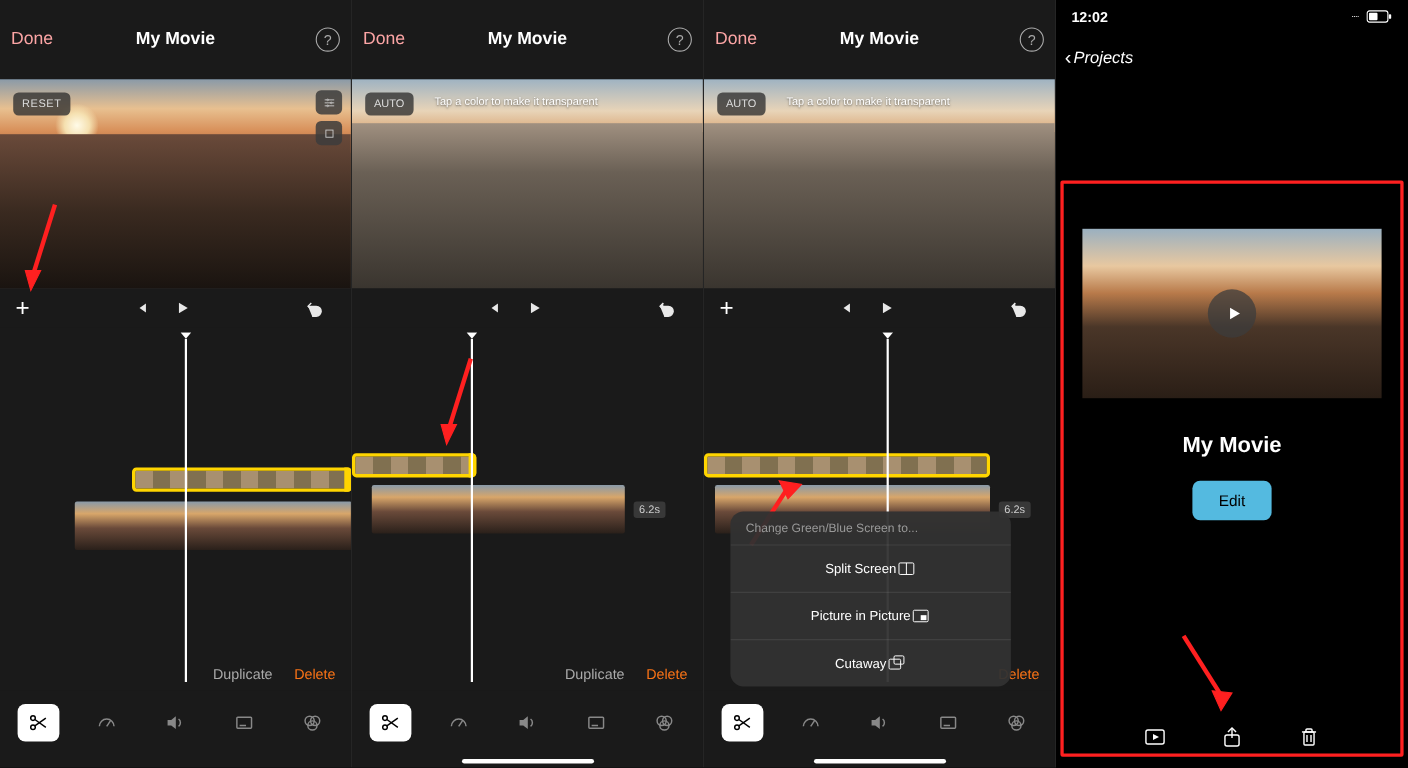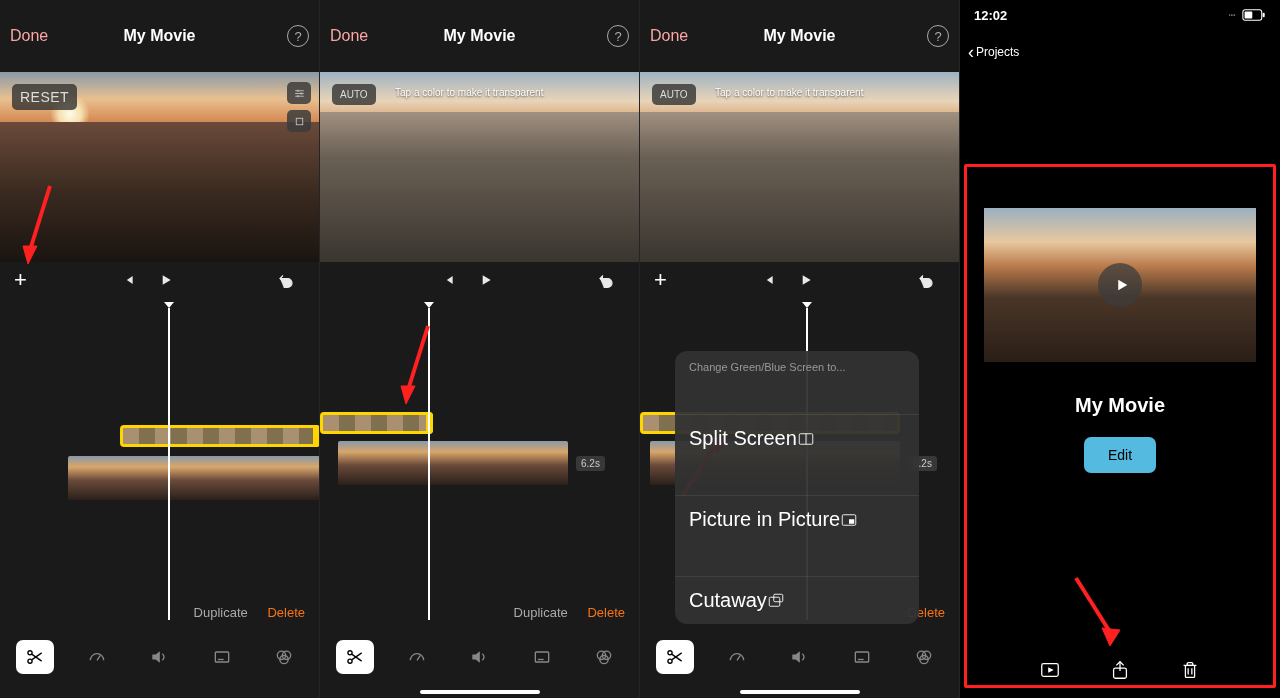--- a/index.html
+++ b/index.html
@@ -96,21 +96,21 @@
   .preview.sunset .city {
     top: 50px;
     background: linear-gradient(to bottom, #6a4a3a 0%, #3a2a20 50%, #1a1410 100%);
   }
 
   .reset-btn {
     position: absolute;
     top: 12px; left: 12px;
     background: rgba(50,50,50,0.8);
     color: #ddd;
-    font-size: 14px;
+    font-size: 10px;
     padding: 5px 8px;
     border-radius: 5px;
     letter-spacing: 0.5px;
   }
   .auto-btn {
     position: absolute;
     top: 12px; left: 12px;
     background: rgba(50,50,50,0.8);
     color: #ddd;
     font-size: 10px;
@@ -269,42 +269,41 @@
   
   .red-arrow {
     position: absolute;
     z-index: 20;
   }
   .red-arrow svg polygon, .red-arrow svg line { stroke: #ff2020; fill: #ff2020; }
 
   
   .popover {
     position: absolute;
-    left: 35px;
+    left: 24px;
     bottom: 12px;
     right: 40px;
     background: rgba(50,50,50,0.95);
     border-radius: 12px;
     overflow: hidden;
     z-index: 30;
   }
   .popover .hdr {
     font-size: 11px;
     color: #999;
     padding: 10px 14px 8px 14px;
   }
   .popover .row {
     display: flex;
     align-items: center;
-    justify-content: flex-start;
+    justify-content: center;
     padding: 12px 14px;
     border-top: 1px solid rgba(255,255,255,0.08);
-    font-size: 20px;
+    font-size: 12px;
     color: #fff;
-    margin-top: 33px;
   }
   .popover .row .ico { width: 18px; height: 18px; }
   .popover .row .ico svg { width: 18px; height: 18px; stroke: #fff; fill: none; stroke-width: 1.2; }
 
   
   .status-bar {
     height: 30px;
     display: flex;
     align-items: center;
     justify-content: space-between;
@@ -319,21 +318,21 @@
     gap: 4px;
     font-size: 11px;
   }
   .proj-nav {
     height: 44px;
     display: flex;
     align-items: center;
     padding: 0 8px;
   }
   .proj-nav .back { font-size: 18px; margin-right: 2px; }
-  .proj-nav .label { font-size: 12px; }
+  .proj-nav .label { font-size: 15px; font-style: italic; }
 
   .proj-card-frame {
     position: absolute;
     top: 164px;
     left: 4px;
     right: 4px;
     bottom: 10px;
     border: 3px solid #ff2020;
     border-radius: 2px;
   }

